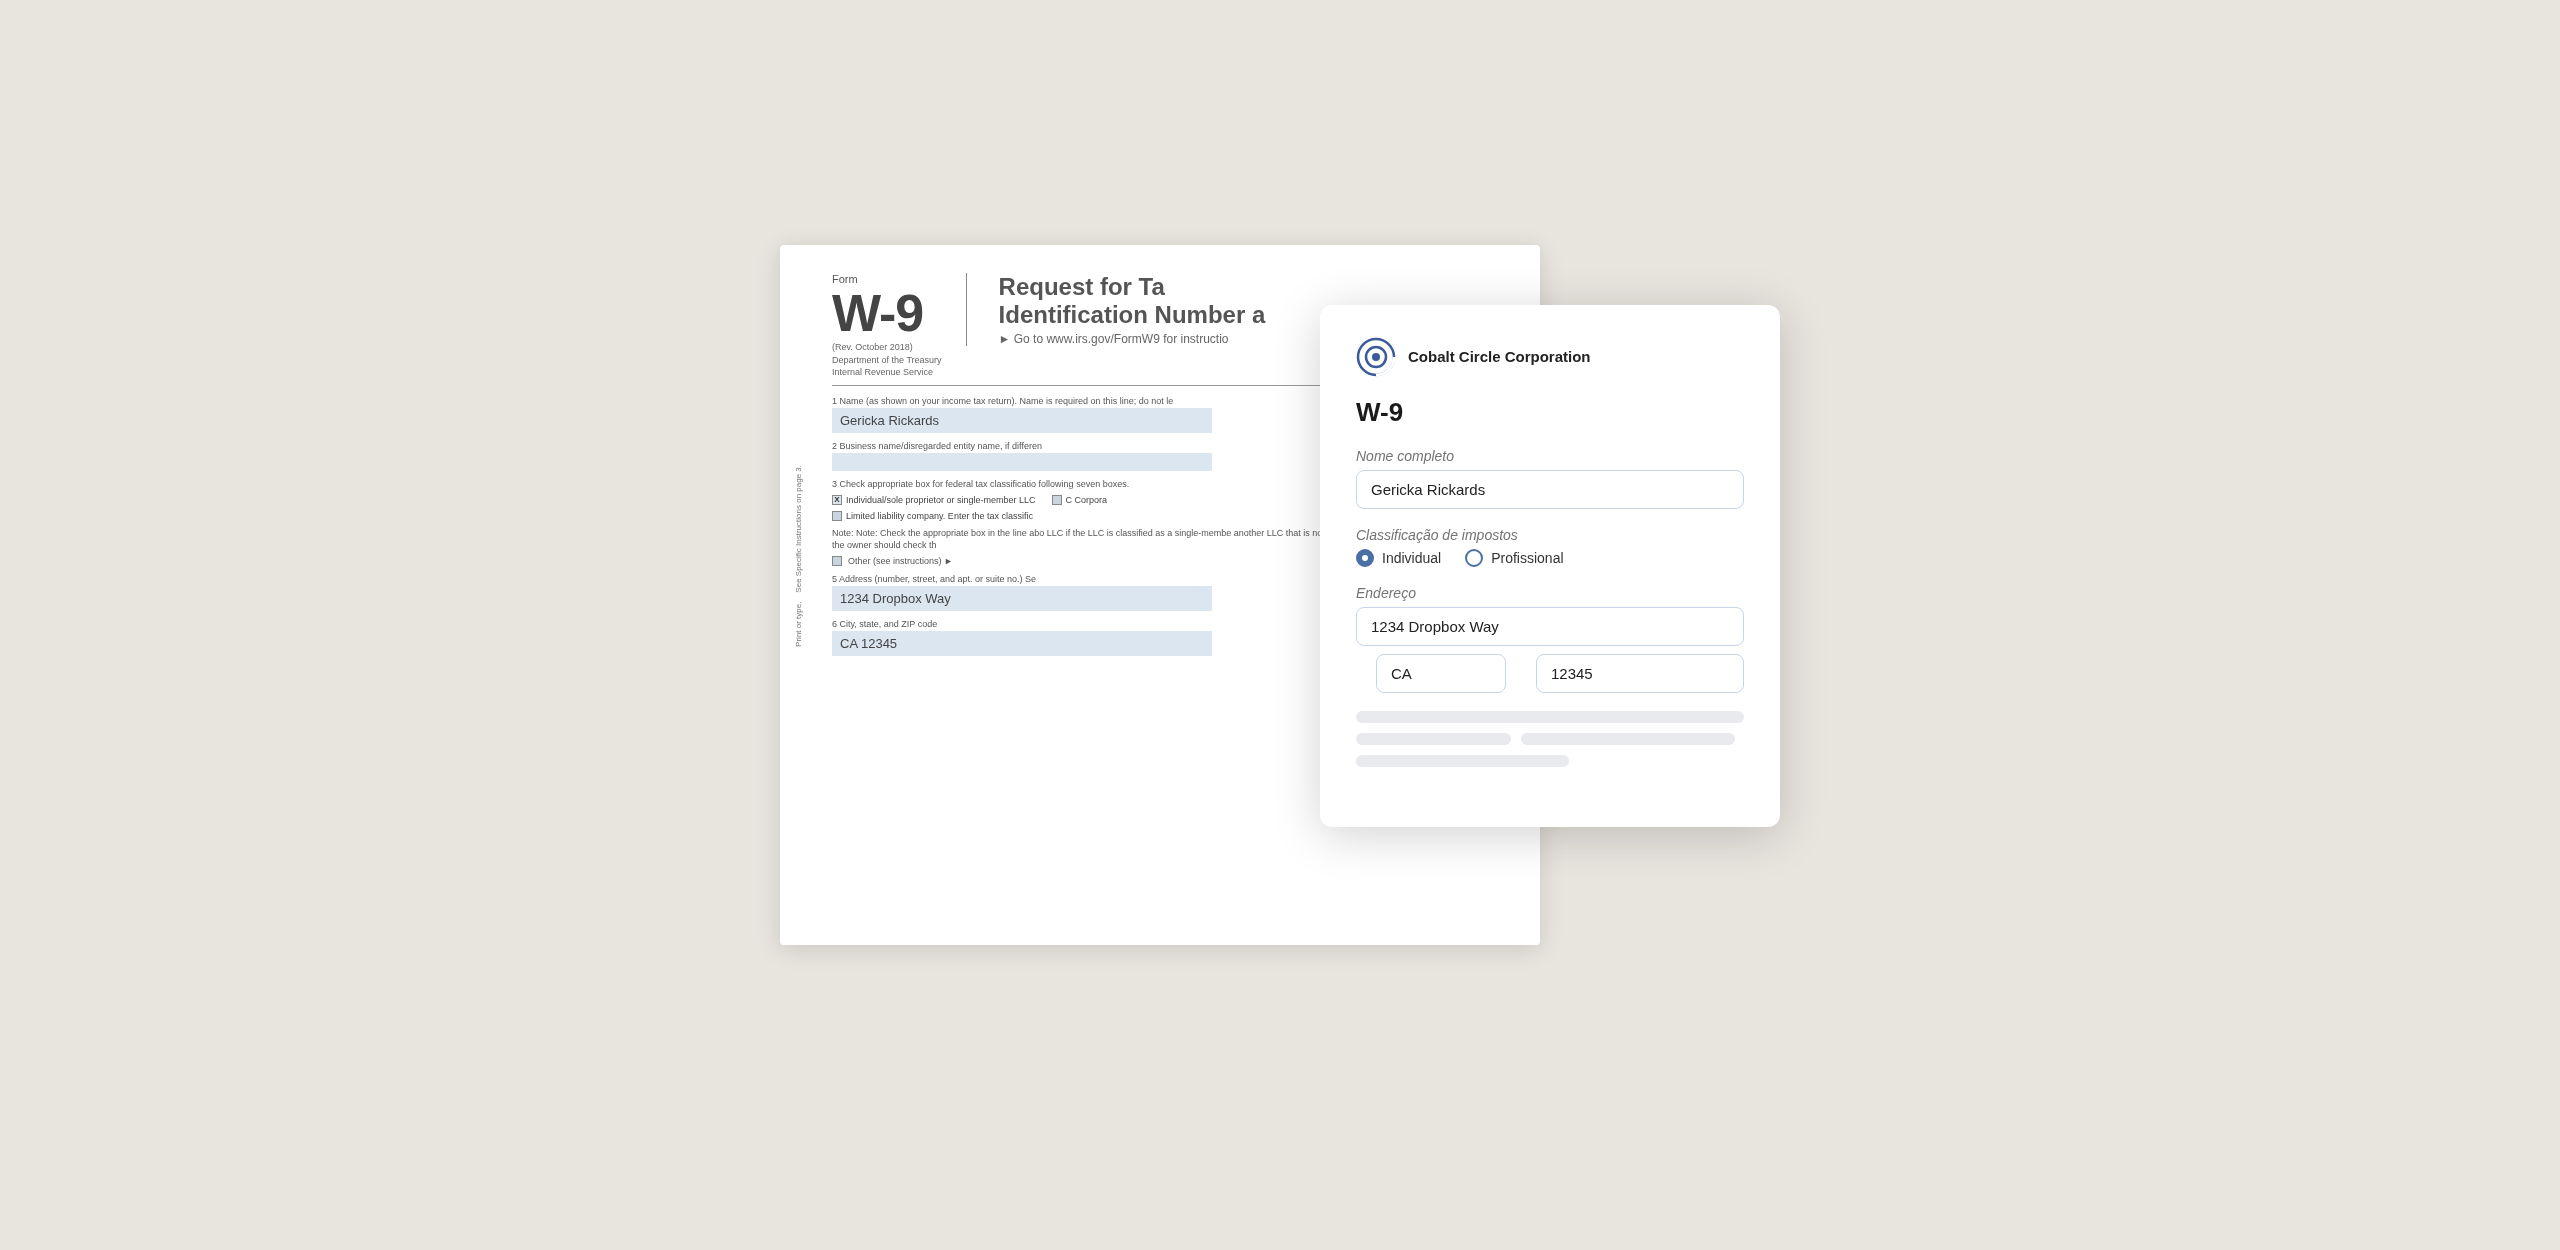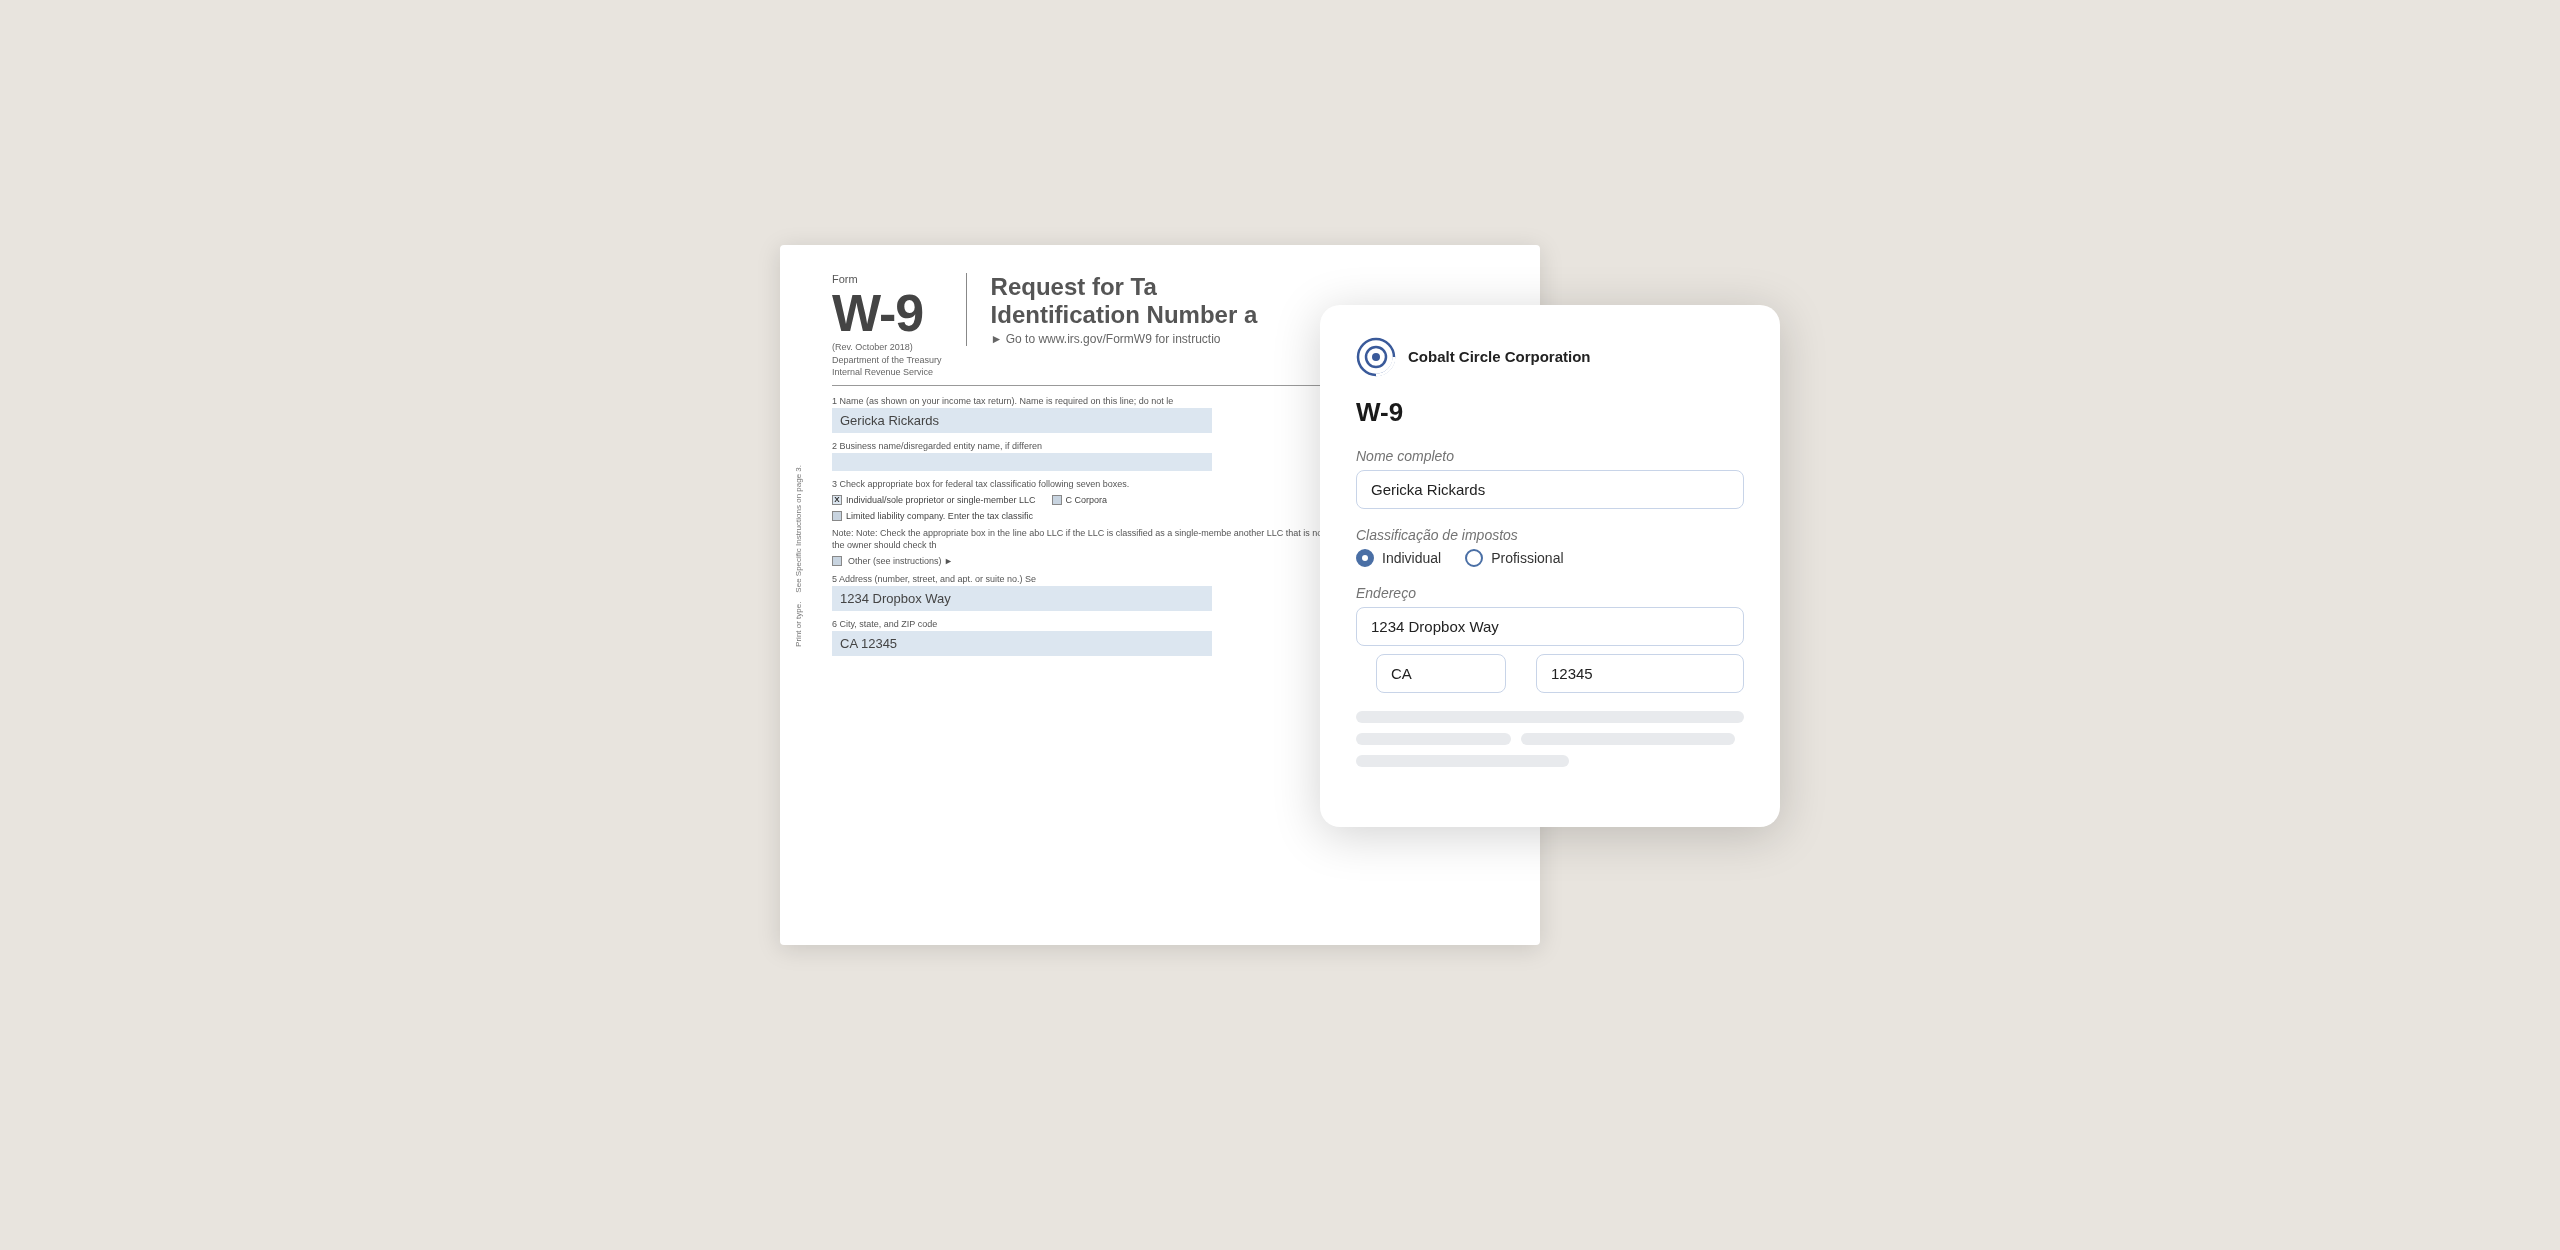--- a/index.html
+++ b/index.html
@@ -59,21 +59,21 @@
 
     .w9-rev {
       font-size: 9px;
       color: #666;
       margin-top: 2px;
       line-height: 1.4;
     }
 
     .w9-right-title {
       margin-left: 24px;
-      padding-left: 24px;
+      padding-left: 32px;
       border-left: 1.5px solid #888;
       display: flex;
       flex-direction: column;
       justify-content: flex-start;
     }
 
     .w9-right-title h2 {
       font-size: 24px;
       font-weight: 700;
       color: #555;
@@ -168,21 +168,21 @@
       line-height: 1.3;
     }
 
     
     .modal-card {
       position: absolute;
       top: 60px;
       right: 0;
       width: 460px;
       background: #fff;
-      border-radius: 20px;
+      border-radius: 12px;
       box-shadow: 0 8px 48px rgba(0,0,0,0.18);
       padding: 32px 36px 36px 36px;
       overflow: hidden;
     }
 
     .modal-header {
       display: flex;
       align-items: center;
       gap: 12px;
       margin-bottom: 20px;

